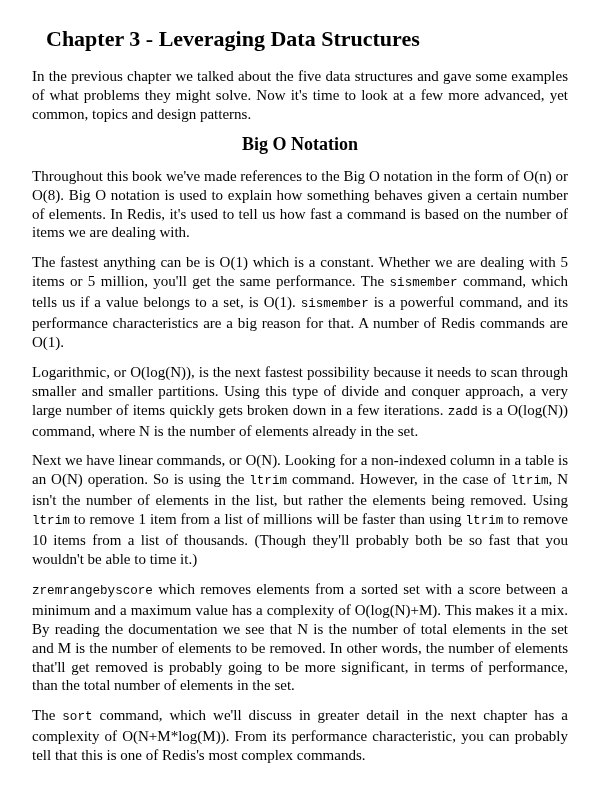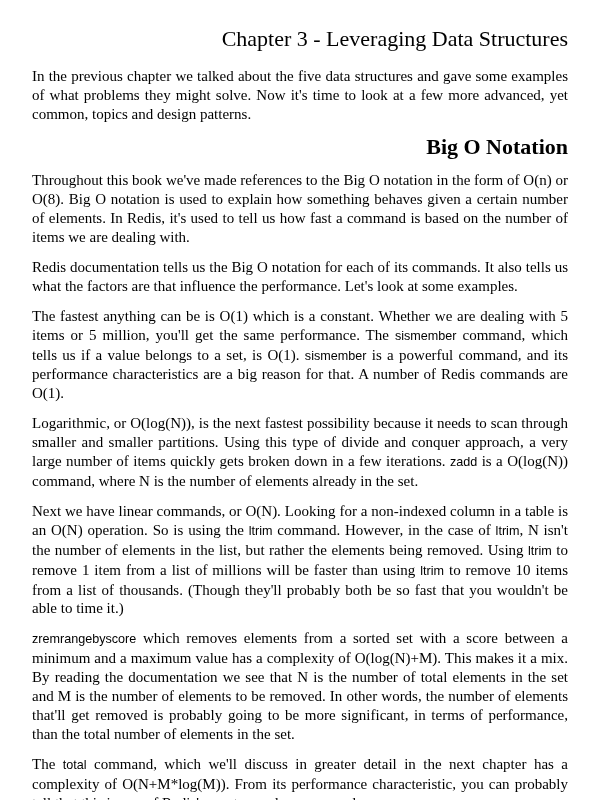--- a/index.html
+++ b/index.html
@@ -13,61 +13,60 @@
   }
   .book-page {
     width: 600px;
     height: 800px;
     background: #ffffff;
     padding: 26px 32px 0 32px;
     overflow: hidden;
   }
   h1.chapter-title {
     font-size: 22px;
-    font-weight: normal;
+    font-weight: bold;
     line-height: 1.15;
-    margin: 0 0 16px 4px;
-    text-align: right;
+    margin: 0 0 16px 14px;
+    text-align: left;
   }
   h2.section-heading {
-    font-size: 22px;
+    font-size: 18px;
     font-weight: bold;
     line-height: 1.15;
     margin: 6px 0 12px 0;
-    text-align: right;
+    text-align: center;
   }
   p.para {
     font-size: 15px;
     line-height: 18.9px;
     text-align: justify;
     margin: 11px 0 10px 0;
   }
   .code {
-    font-family: Liberation Sans, sans-serif;
+    font-family: Liberation Mono, monospace;
     font-size: 12.6px;
   }
 </style>
 </head>
 <body>
 
 <div class="book-page">
 
   <h1 class="chapter-title">Chapter 3 - Leveraging Data Structures</h1>
 
   <p class="para"><span>In the previous chapter we talked about the five data structures and gave some examples of what problems they might solve. Now it's time to look at a few more advanced, yet common, topics and design patterns.</span></p>
 
   <h2 class="section-heading">Big O Notation</h2>
 
   <p class="para"><span>Throughout this book we've made references to the Big O notation in the form of O(n) or O(8). Big O notation is used to explain how something behaves given a certain number of elements. In Redis, it's used to tell us how fast a command is based on the number of items we are dealing with.</span></p>
 
-  <p class="para"><span>Redis documentation tells us the Big O notation for each of its commands. It also tells us what the factors are that influence the performance. Let's look at some examples.</span></p>
 
   <p class="para"><span>The fastest anything can be is O(1) which is a constant. Whether we are dealing with 5 items or 5 million, you'll get the same performance. The </span><span class="code">sismember</span><span> command, which tells us if a value belongs to a set, is O(1). </span><span class="code">sismember</span><span> is a powerful command, and its performance characteristics are a big reason for that. A number of Redis commands are O(1).</span></p>
 
   <p class="para"><span>Logarithmic, or O(log(N)), is the next fastest possibility because it needs to scan through smaller and smaller partitions. Using this type of divide and conquer approach, a very large number of items quickly gets broken down in a few iterations. </span><span class="code">zadd</span><span> is a O(log(N)) command, where N is the number of elements already in the set.</span></p>
 
   <p class="para"><span>Next we have linear commands, or O(N). Looking for a non-indexed column in a table is an O(N) operation. So is using the </span><span class="code">ltrim</span><span> command. However, in the case of </span><span class="code">ltrim</span><span>, N isn't the number of elements in the list, but rather the elements being removed. Using </span><span class="code">ltrim</span><span> to remove 1 item from a list of millions will be faster than using </span><span class="code">ltrim</span><span> to remove 10 items from a list of thousands. (Though they'll probably both be so fast that you wouldn't be able to time it.)</span></p>
 
   <p class="para"><span class="code">zremrangebyscore</span><span> which removes elements from a sorted set with a score between a minimum and a maximum value has a complexity of O(log(N)+M). This makes it a mix. By reading the documentation we see that N is the number of total elements in the set and M is the number of elements to be removed. In other words, the number of elements that'll get removed is probably going to be more significant, in terms of performance, than the total number of elements in the set.</span></p>
 
-  <p class="para"><span>The </span><span class="code">total</span><span> command, which we'll discuss in greater detail in the next chapter has a complexity of O(N+M*log(M)). From its performance characteristic, you can probably tell that this is one of Redis's most complex commands.</span></p>
+  <p class="para"><span>The </span><span class="code">sort</span><span> command, which we'll discuss in greater detail in the next chapter has a complexity of O(N+M*log(M)). From its performance characteristic, you can probably tell that this is one of Redis's most complex commands.</span></p>
 
 </div>
 
 </body></html>

